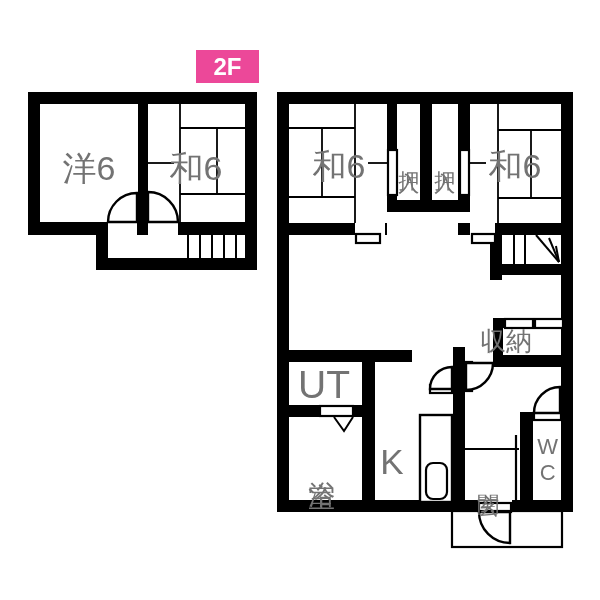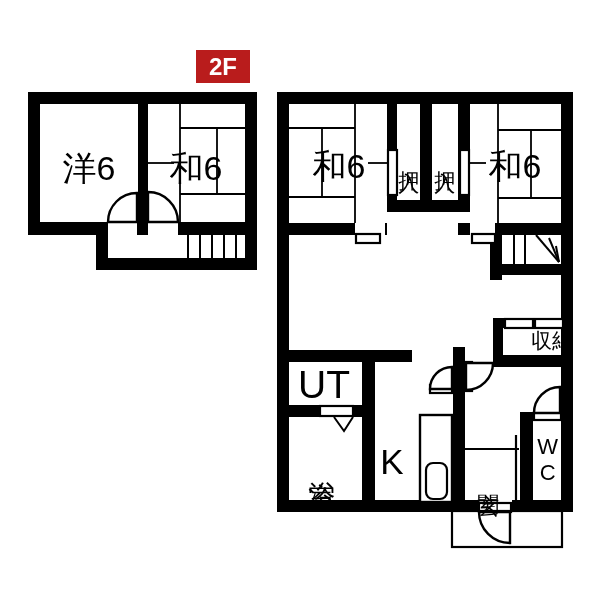--- a/index.html
+++ b/index.html
@@ -3,25 +3,25 @@
 <meta charset="utf-8">
 <style>
   html,body{margin:0;padding:0;background:#ffffff;}
   .stage{
     position:relative;width:600px;height:600px;background:#ffffff;
     font-family:"Liberation Sans","DejaVu Sans",sans-serif;
     overflow:hidden;
   }
   .stage svg{position:absolute;left:0;top:0;}
   .badge{
-    position:absolute;width:54px;height:33px;background:#b91c1c;color:#ffffff;
+    position:absolute;width:63px;height:33px;background:#ec4899;color:#ffffff;
     font-weight:bold;font-size:24px;display:flex;align-items:center;justify-content:center;
   }
   .lbl{
-    position:absolute;color:#000000;transform:translate(-50%,-50%);
+    position:absolute;color:#737373;transform:translate(-50%,-50%);
     white-space:nowrap;line-height:1.02;text-align:center;
   }
   .vert{
     writing-mode:vertical-rl;text-orientation:upright;letter-spacing:1px;
   }
 </style>
 </head>
 <body>
 
 <div class="stage">
@@ -153,20 +153,20 @@
 
   <div class="badge" style="left:196px;top:50px;">2F</div>
 
   <div class="lbl" style="left:89px;top:168px;font-size:34px;">洋6</div>
   <div class="lbl" style="left:196px;top:168px;font-size:34px;">和6</div>
 
   <div class="lbl" style="left:339px;top:166px;font-size:34px;">和6</div>
   <div class="lbl vert" style="left:409px;top:155px;font-size:21px;">押入</div>
   <div class="lbl vert" style="left:445px;top:155px;font-size:21px;">押入</div>
   <div class="lbl" style="left:515px;top:166px;font-size:34px;">和6</div>
-  <div class="lbl" style="left:552px;top:341px;font-size:21px;">収納</div>
+  <div class="lbl" style="left:506px;top:341px;font-size:26px;">収納</div>
   <div class="lbl" style="left:324px;top:385px;font-size:39px;">UT</div>
   <div class="lbl vert" style="left:321px;top:461px;font-size:27px;">浴室</div>
   <div class="lbl" style="left:392px;top:462px;font-size:35px;">K</div>
   <div class="lbl vert" style="left:488px;top:477px;font-size:22px;">玄関</div>
   <div class="lbl vert" style="left:547px;top:460px;font-size:22px;">WC</div>
 
 </div>
 
 </body></html>

